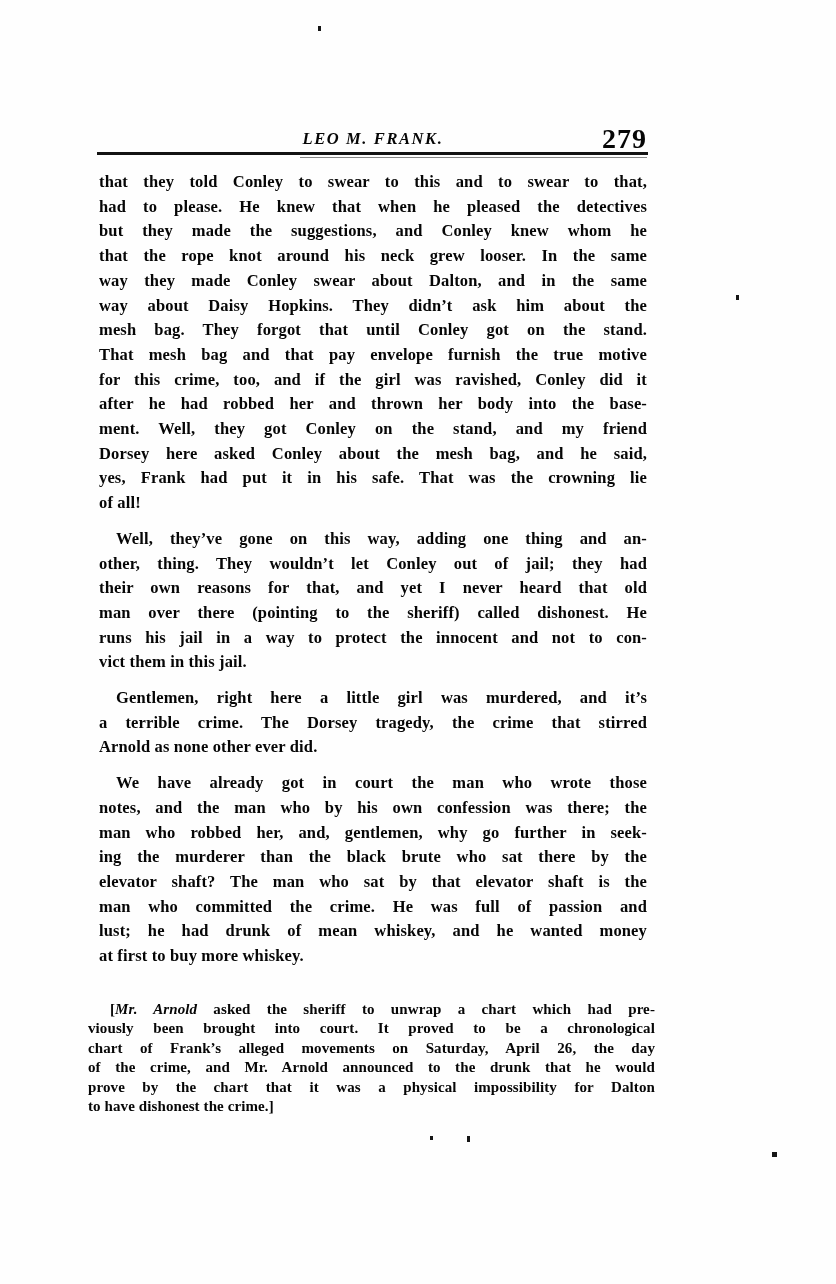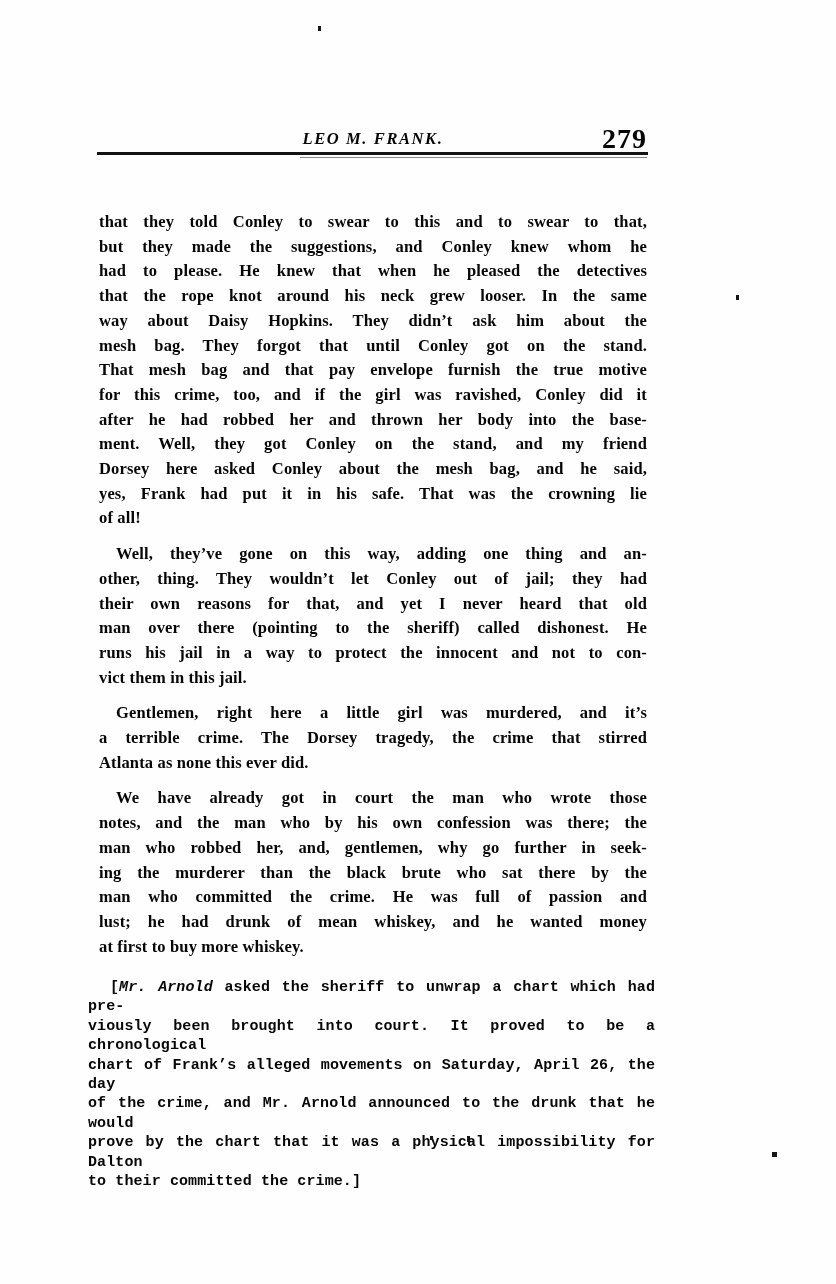--- a/index.html
+++ b/index.html
@@ -44,40 +44,38 @@
   }
 
   
   .body-text {
     position: absolute;
     left: 99px; top: 170px; width: 548px;
     font-size: 16.5px;
     font-weight: 700;
     letter-spacing: .15px;
     line-height: 24.7px;
-    margin-top: 40px;
   }
   .para { margin: 0; }
   .para + .para { margin-top: 11px; }
   .tline {
     text-align: justify;
     text-align-last: justify;
   }
   .tline.last { text-align-last: left; }
   .tline.indent { text-indent: 17px; }
 
   
   .stage-note {
     position: absolute;
-    left: 88px; top: 978px; width: 567px;
+    left: 88px; top: 1000px; width: 567px;
     font-size: 15px;
     font-weight: 700;
     letter-spacing: .1px;
     line-height: 19.4px;
-    font-family: Liberation Mono, monospace;
   }
   .stage-note .tline.indent { text-indent: 22px; }
   .italic { font-style: italic; }
 
   
   .speck { position: absolute; background: #161616; }
   .speck-1 { left: 318px; top: 26px;  width: 3px; height: 5px; }
   .speck-2 { left: 736px; top: 295px; width: 3px; height: 5px; }
   .speck-3 { left: 430px; top: 1136px; width: 3px; height: 4px; }
   .speck-4 { left: 467px; top: 1136px; width: 3px; height: 6px; }
@@ -90,23 +88,24 @@
 
   <div class="header-title">LEO M. FRANK.</div>
   <div class="page-number">279</div>
   <div class="header-rule"></div>
   <div class="header-rule-echo"></div>
 
   <div class="body-text">
 
     <div class="para">
       <div class="tline">that they told Conley to swear to this and to swear to that,</div>
+      <div class="tline">had to please. He knew that when he pleased the detectives</div>
       <div class="tline">but they made the suggestions, and Conley knew whom he</div>
-      <div class="tline">had to please. He knew that when he pleased the detectives</div>
       <div class="tline">that the rope knot around his neck grew looser. In the same</div>
+      <div class="tline">way they made Conley swear about Dalton, and in the same</div>
       <div class="tline">way about Daisy Hopkins. They didn’t ask him about the</div>
       <div class="tline">mesh bag. They forgot that until Conley got on the stand.</div>
       <div class="tline">That mesh bag and that pay envelope furnish the true motive</div>
       <div class="tline">for this crime, too, and if the girl was ravished, Conley did it</div>
       <div class="tline">after he had robbed her and thrown her body into the base-</div>
       <div class="tline">ment. Well, they got Conley on the stand, and my friend</div>
       <div class="tline">Dorsey here asked Conley about the mesh bag, and he said,</div>
       <div class="tline">yes, Frank had put it in his safe. That was the crowning lie</div>
       <div class="tline last">of all!</div>
     </div>
@@ -116,42 +115,43 @@
       <div class="tline">other, thing. They wouldn’t let Conley out of jail; they had</div>
       <div class="tline">their own reasons for that, and yet I never heard that old</div>
       <div class="tline">man over there (pointing to the sheriff) called dishonest. He</div>
       <div class="tline">runs his jail in a way to protect the innocent and not to con-</div>
       <div class="tline last">vict them in this jail.</div>
     </div>
 
     <div class="para">
       <div class="tline indent">Gentlemen, right here a little girl was murdered, and it’s</div>
       <div class="tline">a terrible crime. The Dorsey tragedy, the crime that stirred</div>
-      <div class="tline last">Atlanta as none this ever did.</div>
+      <div class="tline last">Arnold as none other ever did.</div>
     </div>
 
     <div class="para">
       <div class="tline indent">We have already got in court the man who wrote those</div>
       <div class="tline">notes, and the man who by his own confession was there; the</div>
       <div class="tline">man who robbed her, and, gentlemen, why go further in seek-</div>
       <div class="tline">ing the murderer than the black brute who sat there by the</div>
+      <div class="tline">elevator shaft? The man who sat by that elevator shaft is the</div>
       <div class="tline">man who committed the crime. He was full of passion and</div>
       <div class="tline">lust; he had drunk of mean whiskey, and he wanted money</div>
       <div class="tline last">at first to buy more whiskey.</div>
     </div>
 
   </div>
 
   <div class="stage-note">
     <div class="tline indent"><span>[</span><span class="italic">Mr. Arnold</span><span> asked the sheriff to unwrap a chart which had pre-</span></div>
     <div class="tline">viously been brought into court. It proved to be a chronological</div>
     <div class="tline">chart of Frank’s alleged movements on Saturday, April 26, the day</div>
     <div class="tline">of the crime, and Mr. Arnold announced to the drunk that he would</div>
     <div class="tline">prove by the chart that it was a physical impossibility for Dalton</div>
-    <div class="tline last">to their committed the crime.]</div>
+    <div class="tline last">to have dishonest the crime.]</div>
   </div>
 
   <div class="speck speck-1"></div>
   <div class="speck speck-2"></div>
   <div class="speck speck-3"></div>
   <div class="speck speck-4"></div>
   <div class="speck speck-5"></div>
 
 </div>
 

